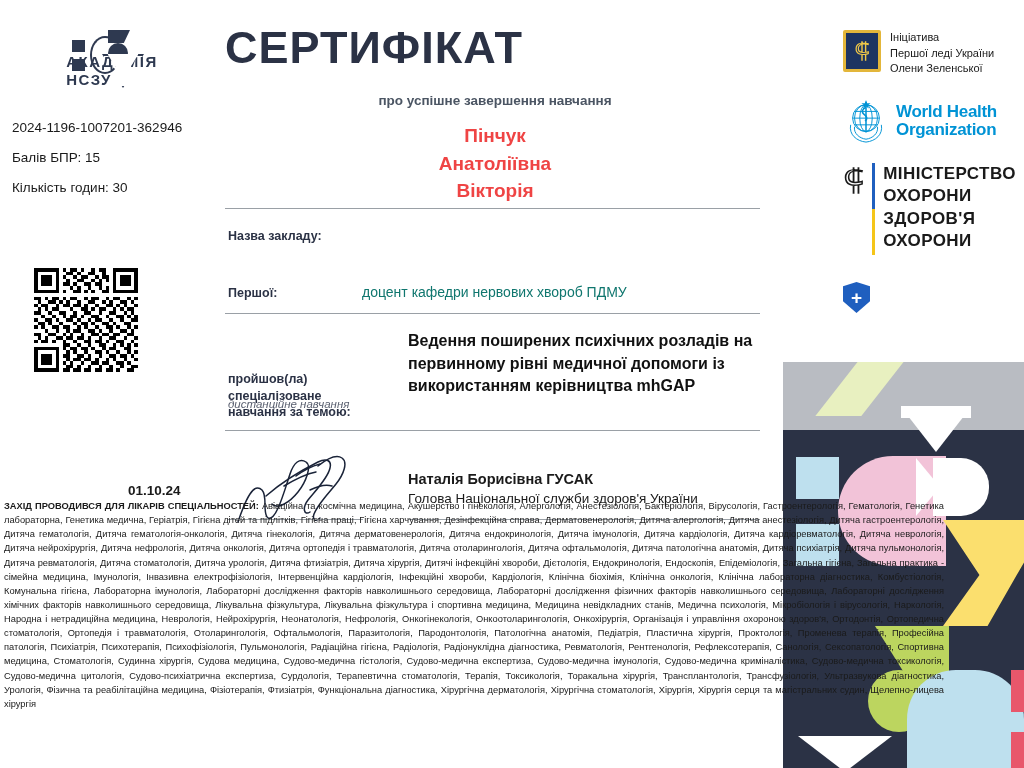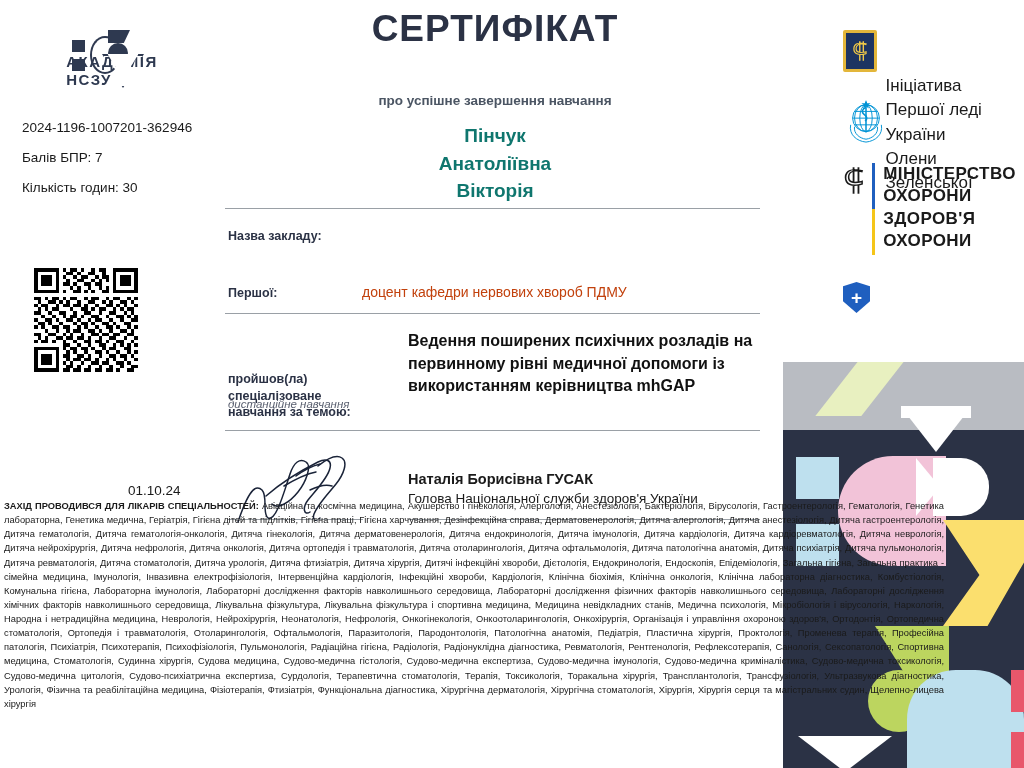--- a/index.html
+++ b/index.html
@@ -140,77 +140,76 @@
     background: #ffffff;
     transform: scale(0.74);
     transform-origin: 50% 0%;
   }
   .acad-text {
     margin-left: 8px; color: #2e3950;
     font-size: 15px; font-weight: bold; letter-spacing: 1.5px; line-height: 1.25;
   }
 
   
-  .meta-block { position: absolute; left: 22px; top: 120px; width: 215px; }
+  .meta-block { position: absolute; left: 12px; top: 120px; width: 215px; }
   .meta-line { font-size: 13.5px; color: #1a1a1a; margin-bottom: 15px; white-space: nowrap; }
 
   
   .qr { position: absolute; left: 34px; top: 268px; width: 104px; height: 104px; }
   .qr svg { display: block; }
 
   
   .cert-title {
-    position: absolute; left: 225px; top: 10px; width: 540px;
-    text-align: center;
-    font-size: 37px; font-weight: bold; letter-spacing: 1px;
+    position: absolute; left: 225px; top: 25px; width: 540px;
+    font-size: 45px; font-weight: bold; letter-spacing: 1px;
     color: #2b3245; line-height: 1;
   }
   .cert-subtitle {
     position: absolute; left: 225px; top: 93px; width: 540px;
     text-align: center;
     font-size: 13.5px; font-weight: bold; color: #4b5563;
   }
   .recipient {
     position: absolute; left: 225px; top: 122px; width: 540px;
     text-align: center;
-    font-size: 19px; font-weight: bold; color: #0f766e; line-height: 1.45;
+    font-size: 19px; font-weight: bold; color: #ef4444; line-height: 1.45;
   }
 
   
   .sep { position: absolute; left: 225px; width: 535px; height: 1px; background: #9aa0a6; }
   .sep-1 { top: 208px; }
   .sep-2 { top: 313px; }
   .sep-3 { top: 430px; }
 
   
   .frow-label {
     position: absolute; left: 228px;
     font-size: 12.5px; font-weight: bold; color: #2b3245; line-height: 1.32;
   }
   .frow-value {
     position: absolute; left: 362px;
-    font-size: 14px; color: #c2410c;
+    font-size: 14px; color: #0f766e;
   }
   .label-institution { top: 228px; }
   .label-position { top: 285px; }
   .label-topic { top: 347px; width: 130px; margin-top: 24px; }
   .label-topic-sub {
     position: absolute; left: 228px; top: 398px; width: 140px;
     font-size: 11.5px; font-style: italic; font-weight: normal; color: #5a6070;
   }
   .value-position { top: 284px; }
   .value-topic {
     position: absolute; left: 408px; top: 330px; width: 362px;
     font-size: 16px; font-weight: bold; color: #111111; line-height: 1.42;
   }
 
   
   .sign-date {
     position: absolute; left: 128px; top: 483px;
-    font-size: 13.5px; color: #1a1a1a;
+    font-size: 13.5px; color: #1a1a1a; font-weight: bold;
   }
   .sign-scribble { position: absolute; left: 232px; top: 452px; width: 140px; height: 72px; }
   .sign-rule-left { position: absolute; left: 228px; top: 519px; width: 135px; height: 1px; background: #9aa0a6; }
   .sign-rule-right { position: absolute; left: 408px; top: 519px; width: 352px; height: 1px; background: #9aa0a6; }
   .signer-name {
     position: absolute; left: 408px; top: 471px;
     font-size: 14.5px; font-weight: bold; color: #1a1a1a;
   }
   .signer-role {
     position: absolute; left: 408px; top: 491px;
@@ -221,21 +220,21 @@
   .logo-firstlady {
     position: absolute; left: 843px; top: 30px;
     display: flex; align-items: flex-start; gap: 9px;
   }
   .fl-crest {
     width: 38px; height: 42px; background: #1d3461;
     border: 3px solid #e3b63a; border-radius: 2px;
     display: flex; align-items: center; justify-content: center;
     font-size: 22px; color: #f1c948; line-height: 1;
   }
-  .fl-text { font-size: 17px; color: #1a1a1a; line-height: 1.43; margin-top: 44px; }
+  .fl-text { font-size: 11px; color: #1a1a1a; line-height: 1.43; }
 
   .logo-who {
     position: absolute; left: 843px; top: 98px;
     display: flex; align-items: center; gap: 7px;
   }
   .who-emblem { width: 46px; height: 46px; }
   .who-text {
     font-size: 17px; font-weight: bold; color: #0093d5;
     line-height: 1.06; letter-spacing: -0.3px;
   }
@@ -304,21 +303,21 @@
     <div class="acad-arrow-in"></div>
   </div>
   <div class="acad-text">
     <div>АКАДЕМІЯ</div>
     <div>НСЗУ</div>
   </div>
 </div>
 
 <div class="meta-block">
   <div class="meta-line">2024-1196-1007201-362946</div>
-  <div class="meta-line">Балів БПР: 7</div>
+  <div class="meta-line">Балів БПР: 15</div>
   <div class="meta-line">Кількість годин: 30</div>
 </div>
 
 <div class="qr">
   <svg width="104" height="104" viewBox="0 0 29 29" shape-rendering="crispEdges">
     <rect width="29" height="29" fill="#fff"></rect>
     <g fill="#000">
       <rect x="0" y="0" width="7" height="1"></rect>
         <rect x="0" y="6" width="7" height="1"></rect>
       <rect x="0" y="0" width="1" height="7"></rect>
@@ -619,20 +618,24 @@
       <line x1="12" y1="28" x2="36" y2="28"></line>
       <path d="M8 28 C6 38, 14 45, 24 46 C34 45, 42 38, 40 28"></path>
       <path d="M12 30 C11 37, 17 42, 24 43 C31 42, 37 37, 36 30"></path>
     </g>
     <g stroke="#0093d5" fill="none" stroke-width="1.6">
       <line x1="24" y1="4" x2="24" y2="36"></line>
       <path d="M24 10 C20 11, 19 15, 22 17 C25 19, 26 22, 23 24"></path>
     </g>
     <polygon points="24,2 25.2,5.4 28.8,5.4 25.9,7.6 27,11 24,8.9 21,11 22.1,7.6 19.2,5.4 22.8,5.4" fill="#0093d5"></polygon>
   </svg>
+  <div class="who-text">
+    <div>World Health</div>
+    <div>Organization</div>
+  </div>
 </div>
 
 <div class="logo-moz">
   <div class="moz-trident">⸿</div>
   <div class="moz-bar"></div>
   <div class="moz-text">
     <div>МІНІСТЕРСТВО</div>
     <div>ОХОРОНИ</div>
     <div>ЗДОРОВ'Я</div>
     <div>ОХОРОНИ</div>

